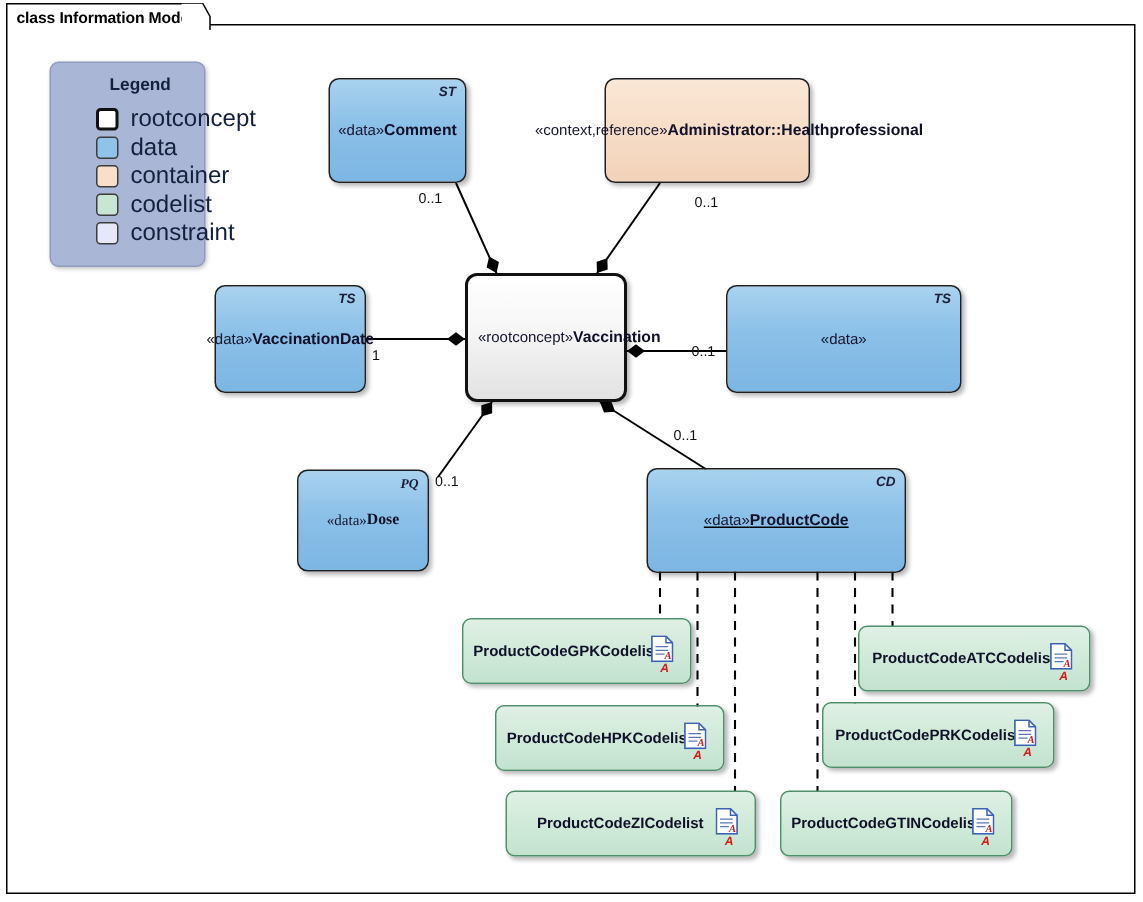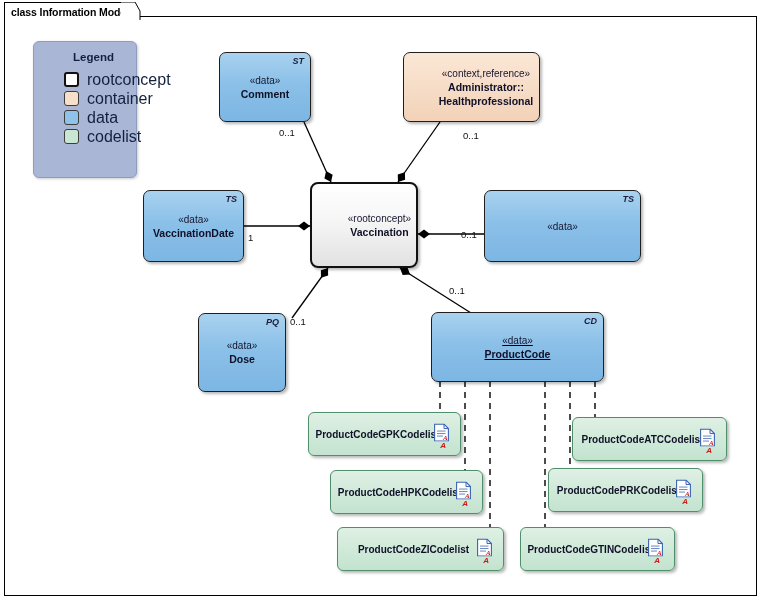--- a/index.html
+++ b/index.html
@@ -76,21 +76,21 @@
     pointer-events: none;
   }
 
   
   .node {
     position: absolute;
     border: 1.4px solid #2a2a2a;
     border-radius: 7px;
     box-sizing: border-box;
     display: flex;
-    flex-direction: column;
+    flex-direction: row;
     align-items: center;
     justify-content: center;
     z-index: 3;
     box-shadow: 2px 2px 3px rgba(0,0,0,0.28);
     text-align: right;
   }
   .node .corner {
     position: absolute;
     top: 3px;
     right: 6px;
@@ -283,31 +283,35 @@
   </svg>
 
   <div class="legend">
     <div class="legend-title">Legend</div>
 
     <div class="legend-row">
       <span class="sw sw-root"></span>
       <span class="legend-label">rootconcept</span>
     </div>
     <div class="legend-row">
+      <span class="sw sw-data"></span>
+      <span class="legend-label">data</span>
+    </div>
+    <div class="legend-row">
       <span class="sw sw-container"></span>
       <span class="legend-label">container</span>
-    </div>
-    <div class="legend-row">
-      <span class="sw sw-data"></span>
-      <span class="legend-label">data</span>
     </div>
     <div class="legend-row">
       <span class="sw sw-codelist"></span>
       <span class="legend-label">codelist</span>
     </div>
+    <div class="legend-row">
+      <span class="sw sw-constraint"></span>
+      <span class="legend-label">constraint</span>
+    </div>
   </div>
 
   <div class="node n-data" style="left:219px; top:52px; width:92px; height:70px;">
     <span class="corner">ST</span>
     <span class="stereo">«data»</span>
     <span class="nname">Comment</span>
   </div>
 
   <div class="node n-container" style="left:403px; top:52px; width:137px; height:70px;">
     <span class="stereo">«context,reference»</span>
@@ -324,21 +328,21 @@
     <span class="corner">TS</span>
     <span class="stereo">«data»</span>
     <span class="nname">VaccinationDate</span>
   </div>
 
   <div class="node n-data" style="left:484px; top:190px; width:157px; height:72px;">
     <span class="corner">TS</span>
     <span class="stereo">«data»</span>
   </div>
 
-  <div class="node n-data" style="left:198px; top:313px; width:88px; height:79px;">
+  <div class="node n-data" style="left:198px; top:313px; width:88px; height:68px;font-family:Liberation Serif, serif;">
     <span class="corner">PQ</span>
     <span class="stereo">«data»</span>
     <span class="nname">Dose</span>
   </div>
 
   <div class="node n-data" style="left:431px; top:312px; width:173px; height:70px;text-decoration:underline;">
     <span class="corner">CD</span>
     <span class="stereo">«data»</span>
     <span class="nname">ProductCode</span>
   </div>

